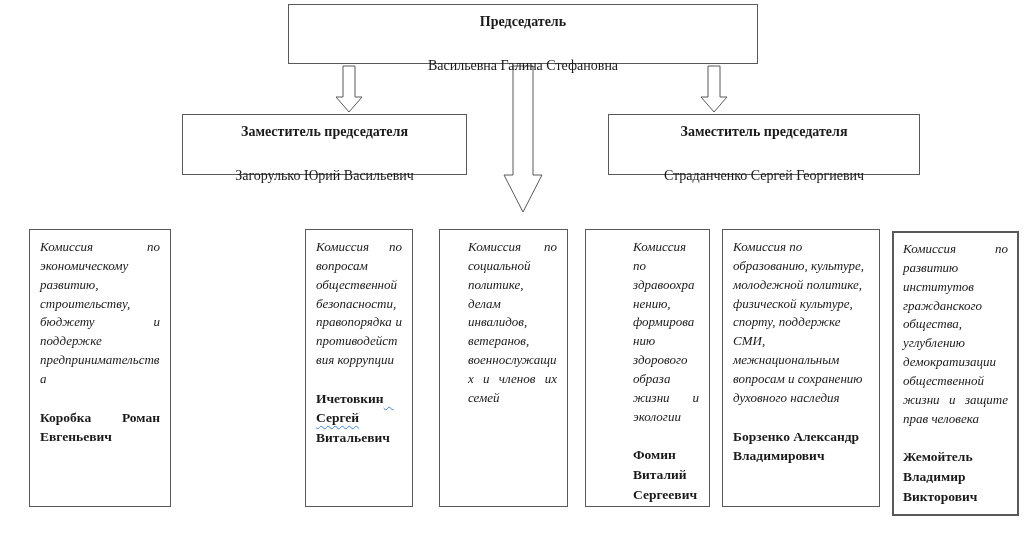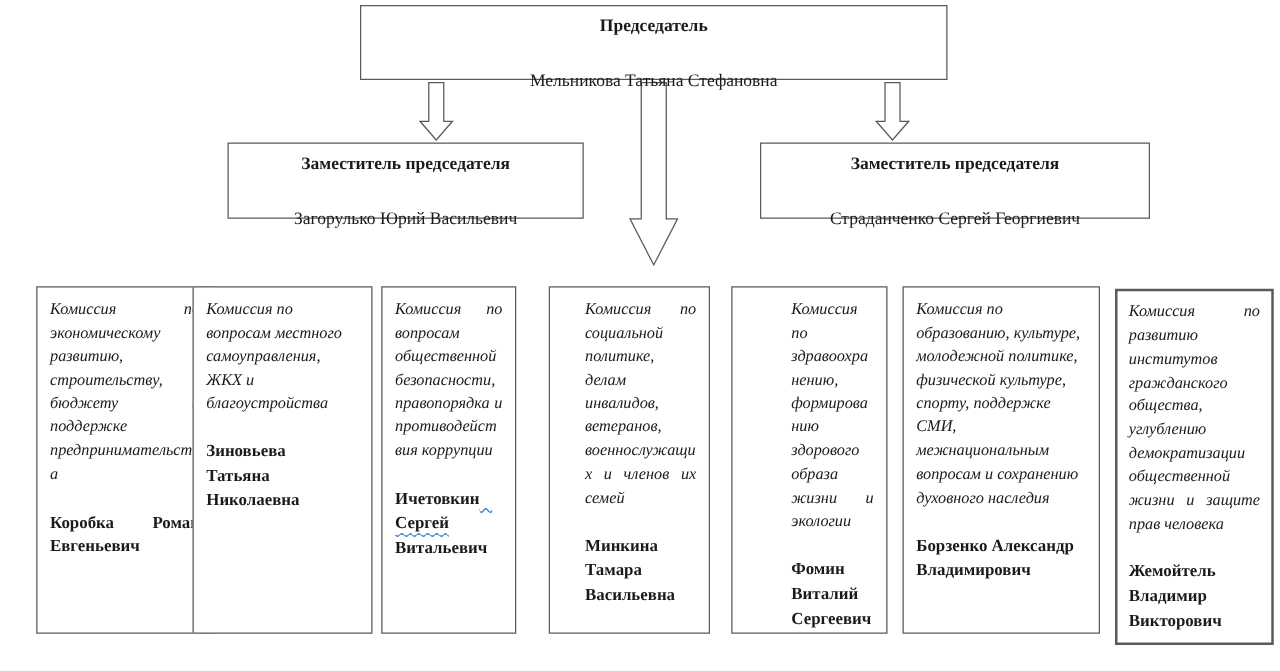--- a/index.html
+++ b/index.html
@@ -89,63 +89,50 @@
 <div class="canvas">
 
   <svg class="arrows" viewBox="0 0 1024 537" xmlns="http://www.w3.org/2000/svg">
     <polygon points="343,66 355,66 355,97 362,97 349,112 336,97 343,97" fill="#ffffff" stroke="#595959" stroke-width="1"></polygon>
     <polygon points="708,66 720,66 720,97 727,97 714,112 701,97 708,97" fill="#ffffff" stroke="#595959" stroke-width="1"></polygon>
     <polygon points="513,66 533,66 533,175 542,175 523,212 504,175 513,175" fill="#ffffff" stroke="#595959" stroke-width="1"></polygon>
   </svg>
 
   <div class="box head-box chairman">
     <div class="box-title">Председатель</div>
-    <div class="box-name">Мельникова Татьяна Стефановна</div>
+    <div class="box-name">Васильевна Галина Стефановна</div>
   </div>
 
   <div class="box head-box deputy-left">
     <div class="box-title">Заместитель председателя</div>
     <div class="box-name">Загорулько Юрий Васильевич</div>
   </div>
 
   <div class="box head-box deputy-right">
     <div class="box-title">Заместитель председателя</div>
     <div class="box-name">Страданченко Сергей Георгиевич</div>
   </div>
 
   <div class="box commission c1">
     <div class="desc just">Комиссия по экономическому развитию, строительству, бюджету и поддержке предпринимательства</div>
     <div class="chair just">Коробка Роман Евгеньевич</div>
   </div>
 
-  <div class="box commission c2">
-    <div class="desc">Комиссия по вопросам местного самоуправления, ЖКХ и благоустройства</div>
-    <div class="chair">
-      <span class="line">Зиновьева</span>
-      <span class="line">Татьяна</span>
-      <span class="line">Николаевна</span>
-    </div>
-  </div>
 
   <div class="box commission c3">
     <div class="desc just">Комиссия по вопросам общественной безопасности, правопорядка и противодействия коррупции</div>
     <div class="chair">
       <span class="line"><span class="wavy-red">Ичетовкин</span><span class="wavy-blue">&nbsp;&nbsp;&nbsp;</span></span>
       <span class="line"><span class="wavy-blue">Сергей</span></span>
       <span class="line">Витальевич</span>
     </div>
   </div>
 
   <div class="box commission c4">
     <div class="desc just">Комиссия по социальной политике, делам инвалидов, ветеранов, военнослужащих и членов их семей</div>
-    <div class="chair">
-      <span class="line">Минкина</span>
-      <span class="line">Тамара</span>
-      <span class="line">Васильевна</span>
-    </div>
   </div>
 
   <div class="box commission c5">
     <div class="desc just">Комиссия по здравоохранению, формированию здорового образа жизни и экологии</div>
     <div class="chair">
       <span class="line">Фомин</span>
       <span class="line">Виталий</span>
       <span class="line">Сергеевич</span>
     </div>
   </div>

